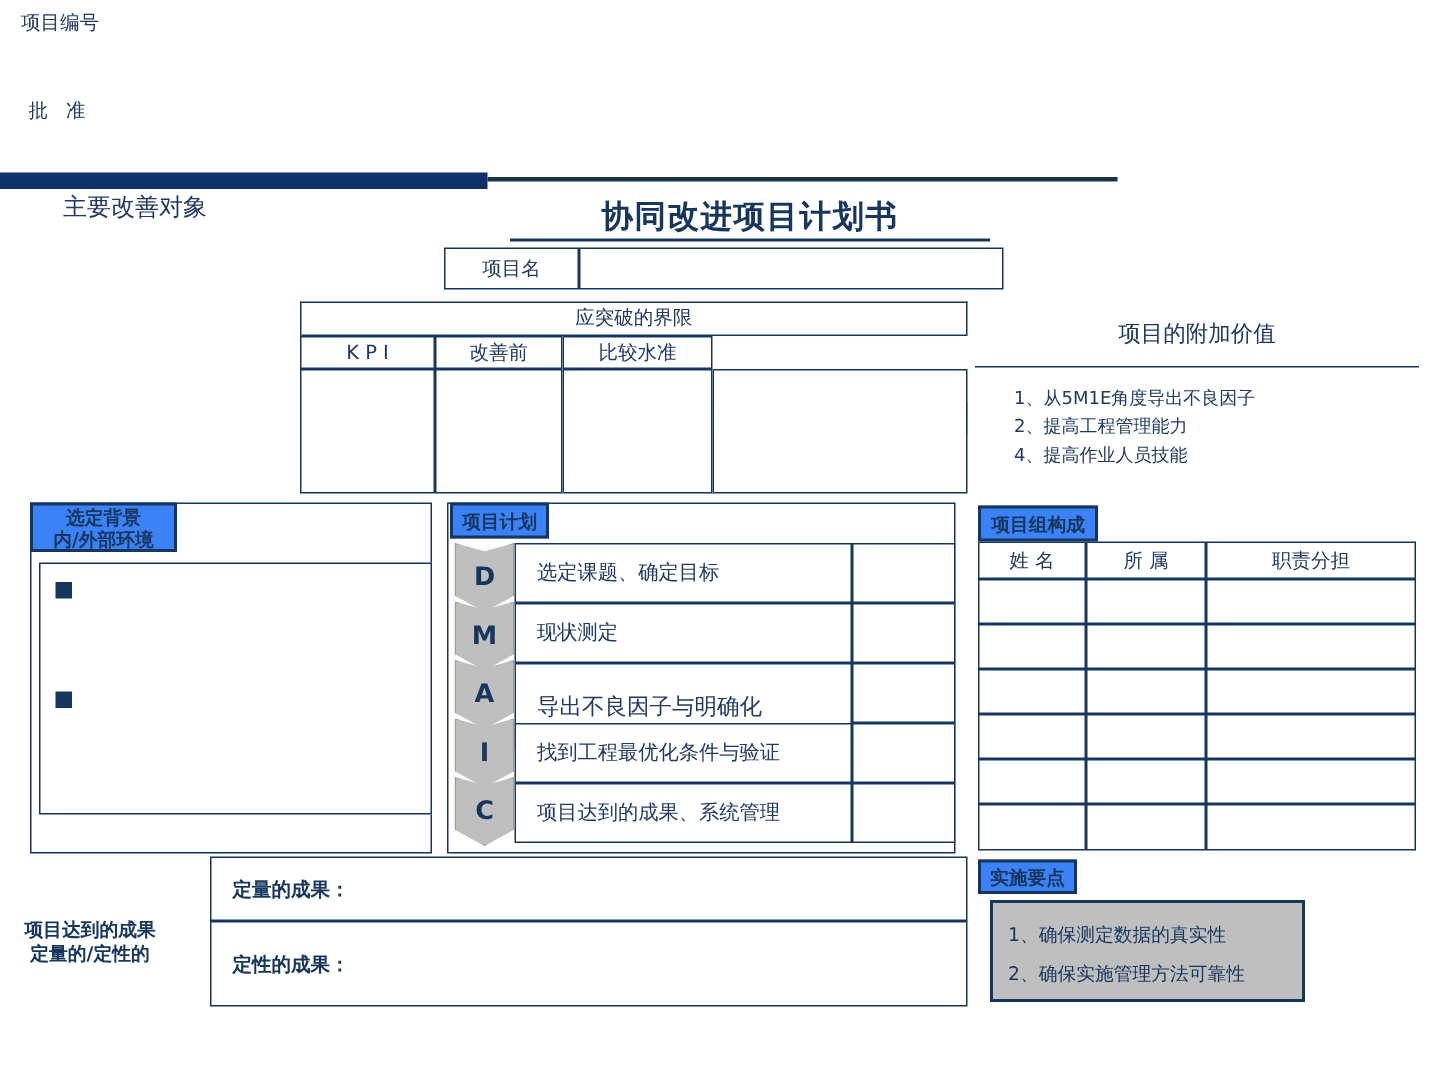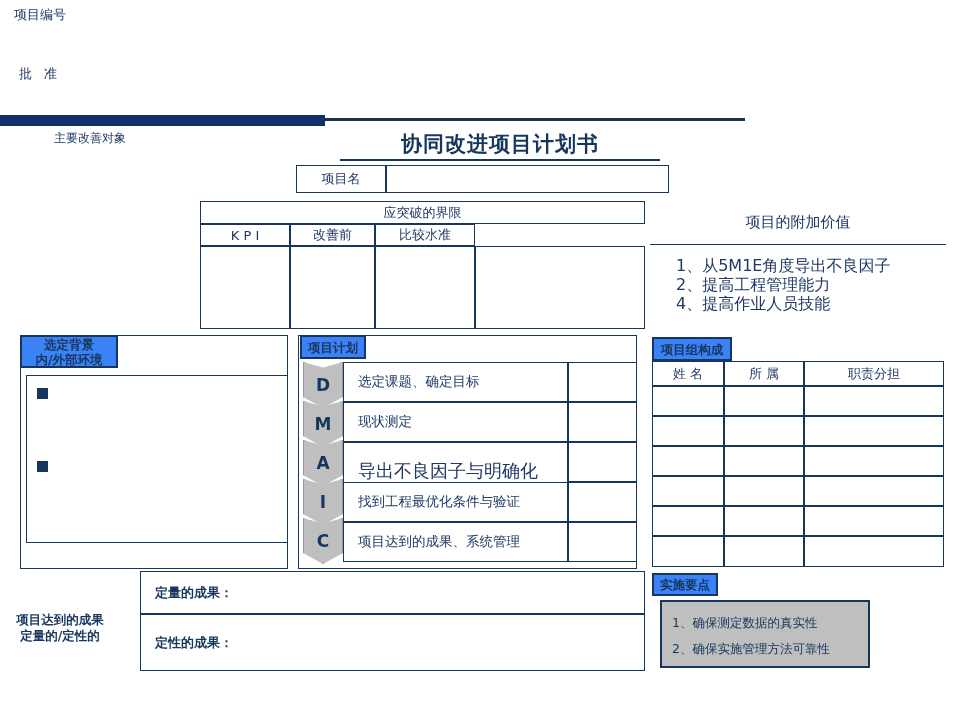--- a/index.html
+++ b/index.html
@@ -83,21 +83,21 @@
     text-align: center;
     line-height: 15px;
     z-index: 6;
   }
 
   
   #value-list {
     position: absolute;
     left: 676px; top: 256px;
     width: 270px;
-    font-size: 16px;
+    font-size: 12px;
     line-height: 19px;
     color: #1F3864;
   }
   #value-list div { white-space: nowrap; }
 
   
   #bg-inner {
     position: absolute;
     left: 26px; top: 375px;
     width: 262px; height: 168px;
@@ -167,21 +167,21 @@
 
 <div class="bx ctr lbl" style="left:296px; top:165px; width:90px; height:28px;">项目名</div>
 <div class="bx lft" style="left:386px; top:165px; width:283px; height:28px;"></div>
 
 <div class="bx2 ctr lbl" style="left:676px; top:135px; width:80px; height:30px;">项目编号</div>
 <div class="bx2 lft" style="left:756px; top:135px; width:190px; height:30px;"></div>
 
 <div class="bx2 ctr lbl lbl-sp" style="left:676px; top:165px; width:80px; height:28px;">批  准</div>
 <div class="bx2 lft" style="left:756px; top:165px; width:190px; height:28px;"></div>
 
-<div class="bx2 ctr lbl" style="left:20px; top:201px; width:180px; height:45px; font-size:12px;">主要改善对象</div>
+<div class="bx2 ctr lbl" style="left:20px; top:201px; width:180px; height:45px; font-size:16px;">主要改善对象</div>
 
 <div class="bx" style="left:200px; top:201px; width:445px; height:23px; border-bottom:none;">
   <div style="width:100%; text-align:center; font-size:13px; line-height:21px; border-bottom:1px solid #17365D; color:#1F3864;">应突破的界限</div>
 </div>
 
 <div class="bx ctr lbl" style="left:200px; top:224px; width:90px; height:22px;">K P I</div>
 <div class="bx ctr lbl" style="left:290px; top:224px; width:85px; height:22px;">改善前</div>
 <div class="bx ctr lbl" style="left:375px; top:224px; width:100px; height:22px;">比较水准</div>
 <div class="bx ctr lbl" style="left:475px; top:224px; width:170px; height:22px;margin-top:44px;">目标</div>
 
@@ -220,21 +220,21 @@
   <div class="chev" style="top:117px;">I</div>
   <div class="chev" style="top:156px;">C</div>
 </div>
 
 <div class="bx lft" style="left:343px; top:362px; width:225px; height:40px; padding-left:14px; font-size:13.5px;">选定课题、确定目标</div>
 <div class="bx" style="left:568px; top:362px; width:69px; height:40px;"></div>
 
 <div class="bx lft" style="left:343px; top:402px; width:225px; height:40px; padding-left:14px; font-size:13.5px;">现状测定</div>
 <div class="bx" style="left:568px; top:402px; width:69px; height:40px;"></div>
 
-<div class="bx lft" style="left:343px; top:442px; width:225px; height:58px; padding-left:14px; font-size:18px;">导出不良因子与明确化</div>
+<div class="bx lft" style="left:343px; top:442px; width:225px; height:58px; padding-left:14px; font-size:15px;">导出不良因子与明确化</div>
 <div class="bx" style="left:568px; top:442px; width:69px; height:40px;"></div>
 
 <div class="bx lft" style="left:343px; top:482px; width:225px; height:40px; padding-left:14px; font-size:13.5px;">找到工程最优化条件与验证</div>
 <div class="bx" style="left:568px; top:482px; width:69px; height:40px;"></div>
 
 <div class="bx lft" style="left:343px; top:522px; width:225px; height:40px; padding-left:14px; font-size:13.5px;">项目达到的成果、系统管理</div>
 <div class="bx" style="left:568px; top:522px; width:69px; height:40px;"></div>
 
 <div class="bx2" style="left:650px; top:335px; width:296px; height:234px;"></div>
 <div class="tab" style="left:652px; top:337px; width:80px; height:24px;">项目组构成</div>

